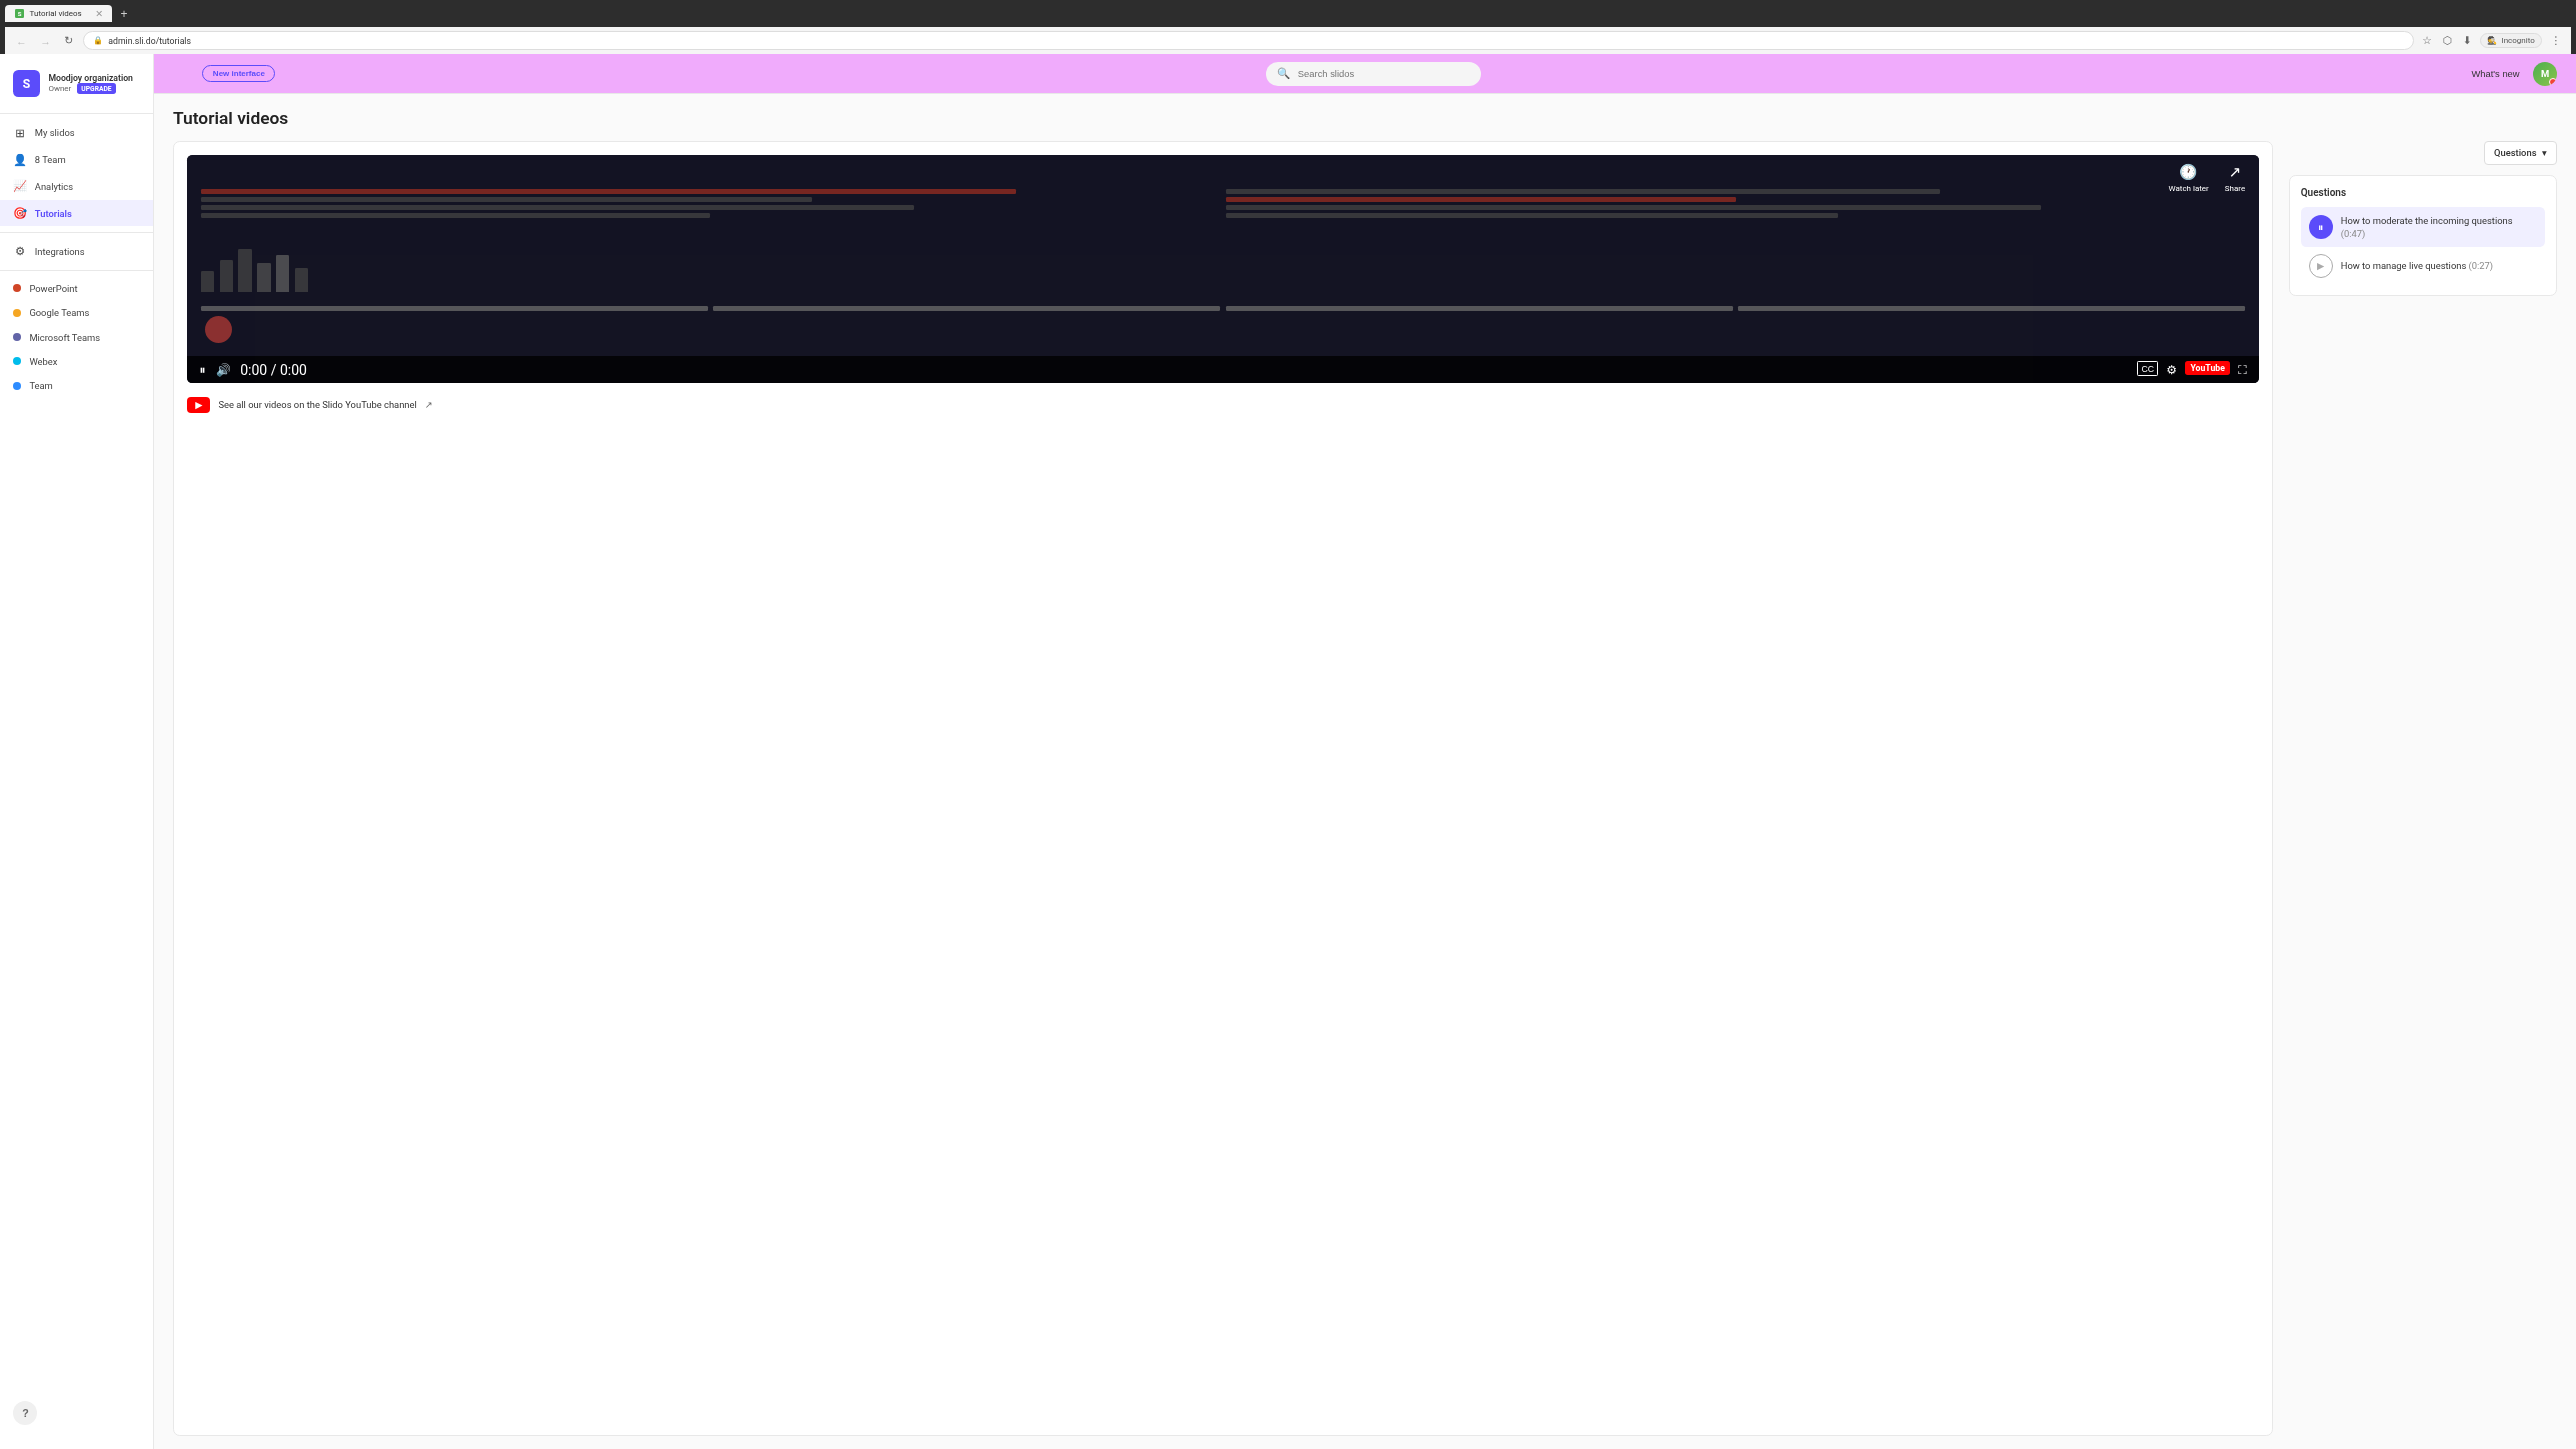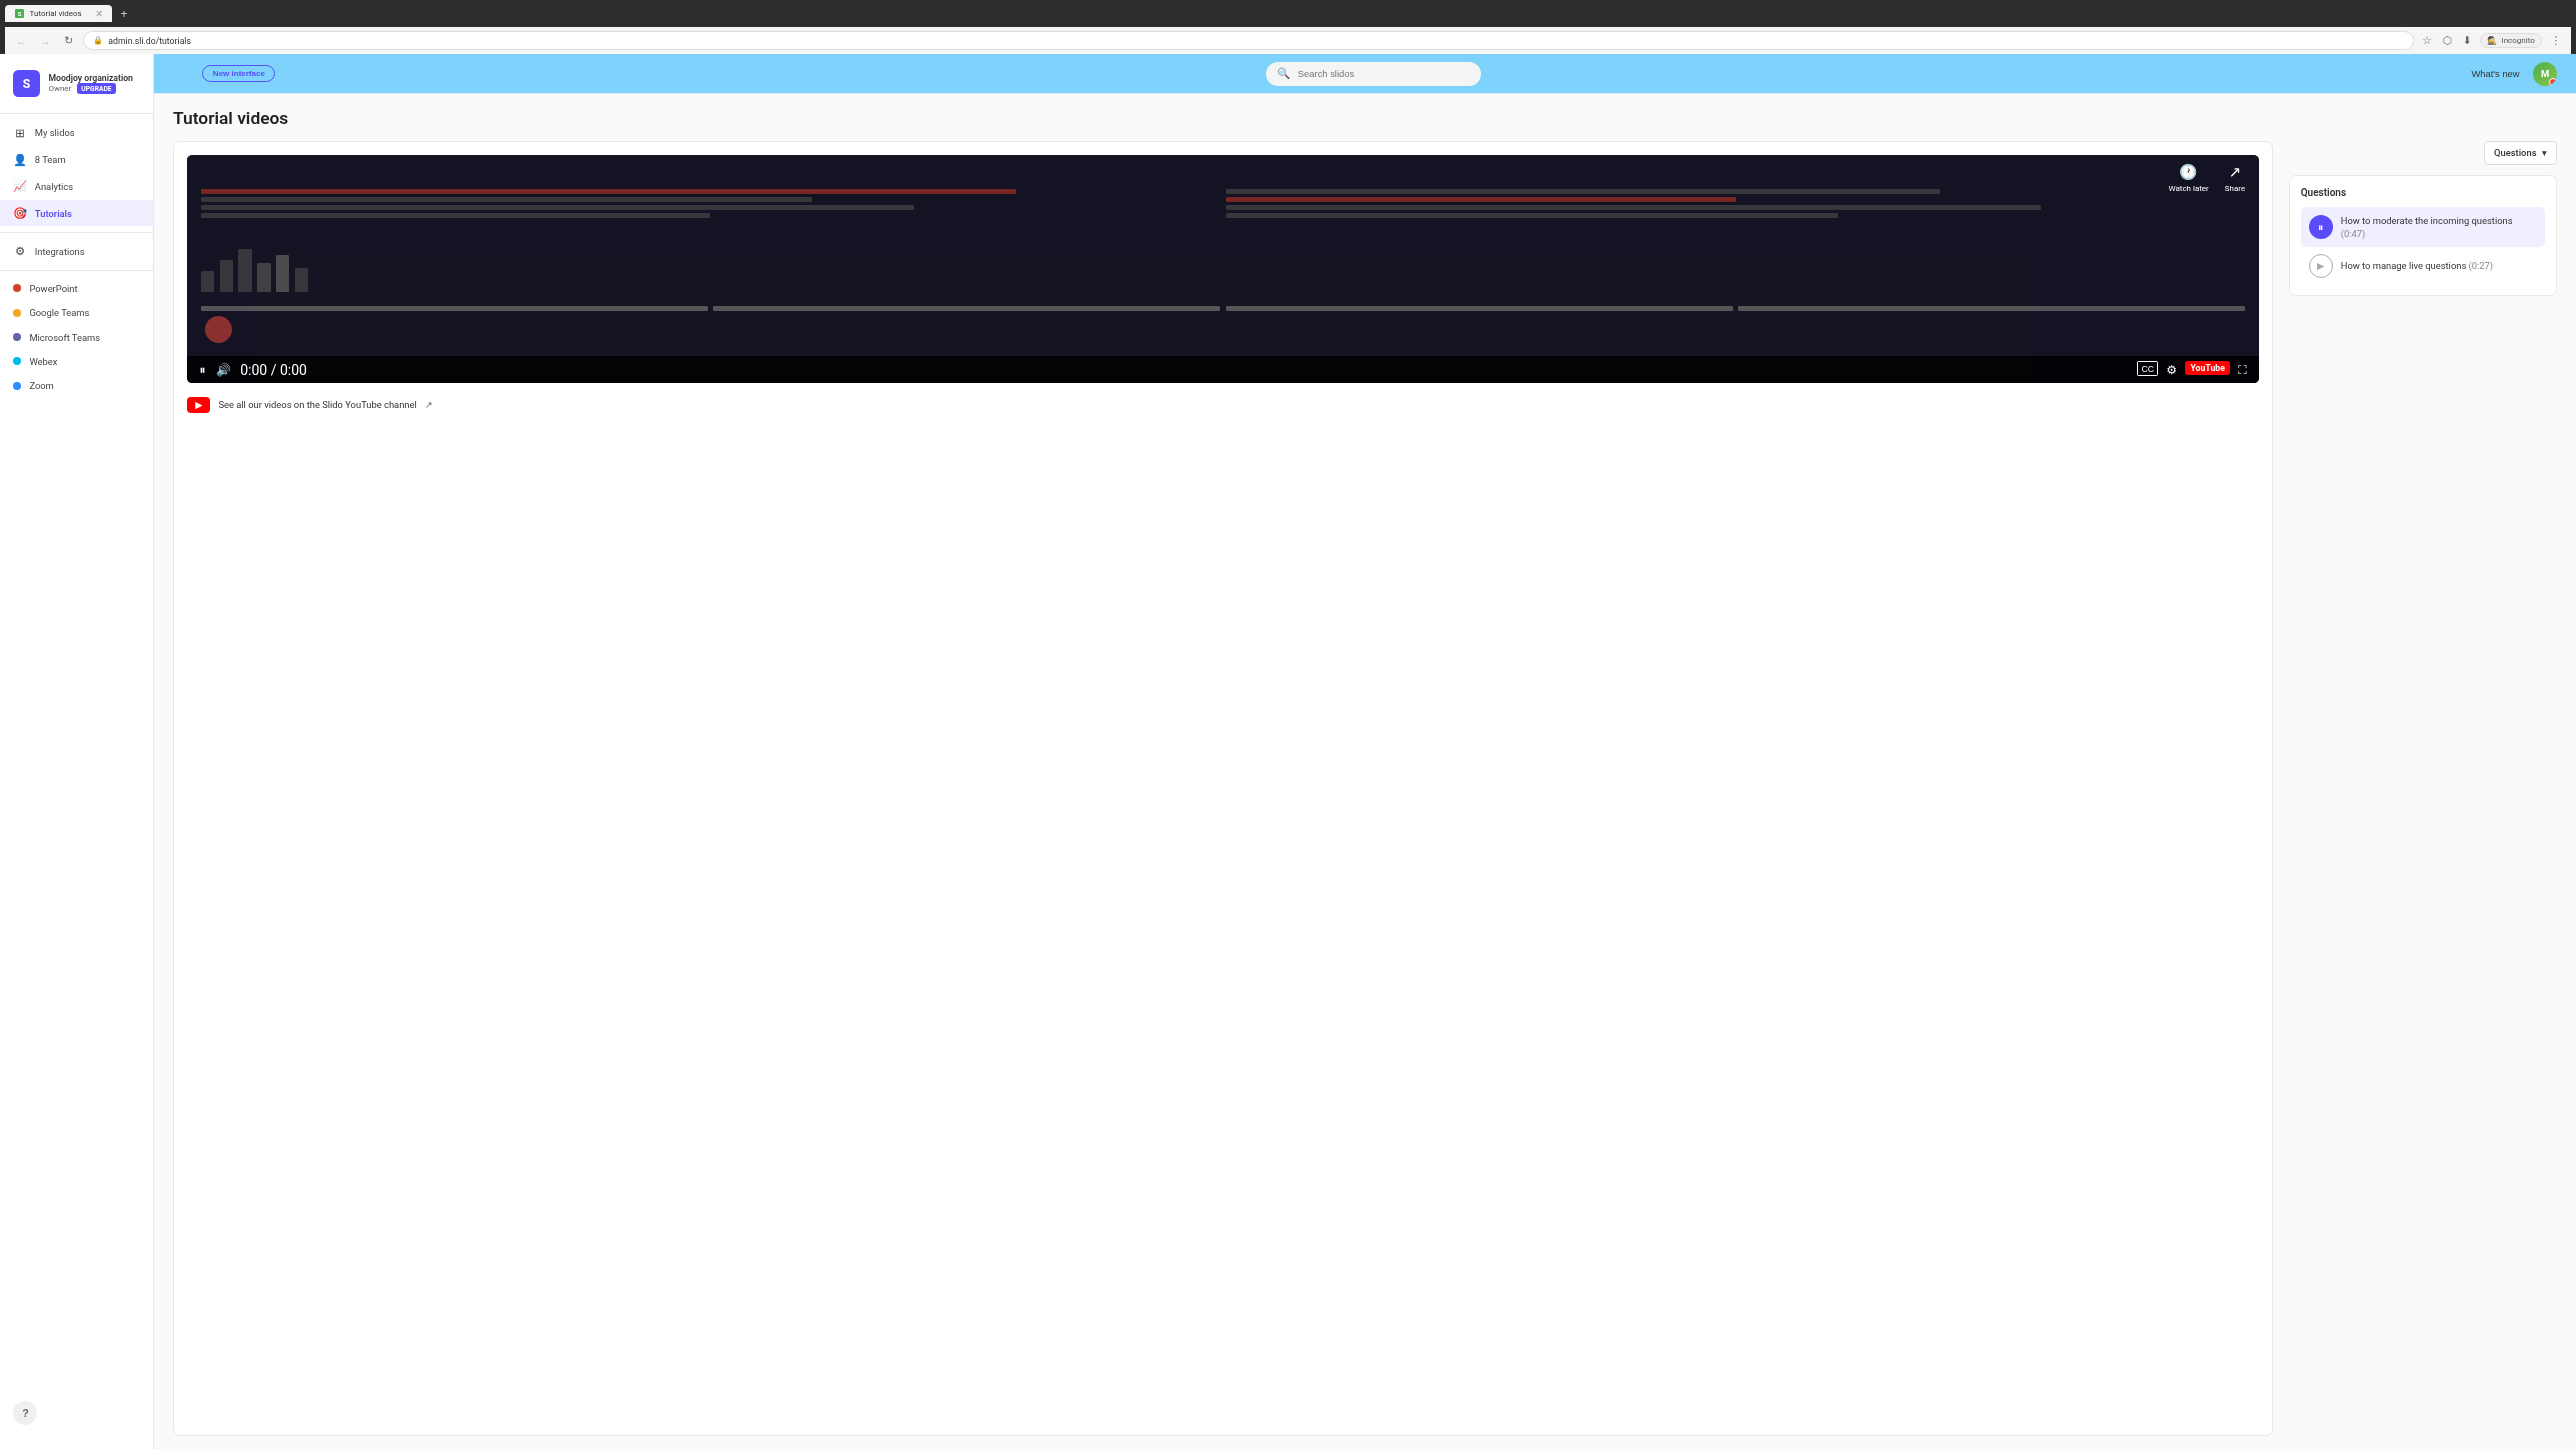--- a/index.html
+++ b/index.html
@@ -78,21 +78,21 @@
     .questions-list-title { font-size: 10px; font-weight: 600; color: #333; margin-bottom: 9.4px; }
     .question-item { display: flex; align-items: center; gap: 8px; padding: 6.7px 8px; border-radius: 5.4px; cursor: pointer; }
     .question-item.active { background: #f0efff; }
     .question-icon { width: 24px; height: 24px; border-radius: 50%; display: flex; align-items: center; justify-content: center; flex-shrink: 0; }
     .question-icon.playing { background: #5b4cfa; color: white; font-size: 10.7px; }
     .question-icon.paused { background: transparent; border: 1.3px solid #aaa; color: #aaa; font-size: 9.4px; }
     .question-text { font-size: 9.4px; color: #333; line-height: 1.4; }
     .question-text .duration { color: #888; }
 
     
-    .app-topbar { display: flex; align-items: center; justify-content: space-between; padding: 0 19px; height: 40px; border-bottom: 0.7px solid #e8e8e8; background: #7dd3fc; flex-shrink: 0; }
+    .app-topbar { display: flex; align-items: center; justify-content: space-between; padding: 0 19px; height: 40px; border-bottom: 0.7px solid #e8e8e8; background: #f0abfc; flex-shrink: 0; }
     .topbar-left { display: flex; align-items: center; gap: 10.7px; }
     .topbar-right { display: flex; align-items: center; gap: 13.4px; }
 
     
     .slido-logo { display: flex; align-items: center; }
   </style>
 </head>
 <body>
 
 <div class="browser-chrome">
@@ -183,21 +183,21 @@
     <div class="sidebar-item">
       <div class="integration-dot" style="background:#6264a7;"></div>
       <span>Microsoft Teams</span>
     </div>
     <div class="sidebar-item">
       <div class="integration-dot" style="background:#00bceb;"></div>
       <span>Webex</span>
     </div>
     <div class="sidebar-item">
       <div class="integration-dot" style="background:#2d8cff;"></div>
-      <span>Zoom</span>
+      <span>Team</span>
     </div>
 
     <div style="flex:1"></div>
     <button class="help-btn">?</button>
   </div>
 
   <div class="main">
 
     <div class="app-topbar">
       <div class="topbar-left">

